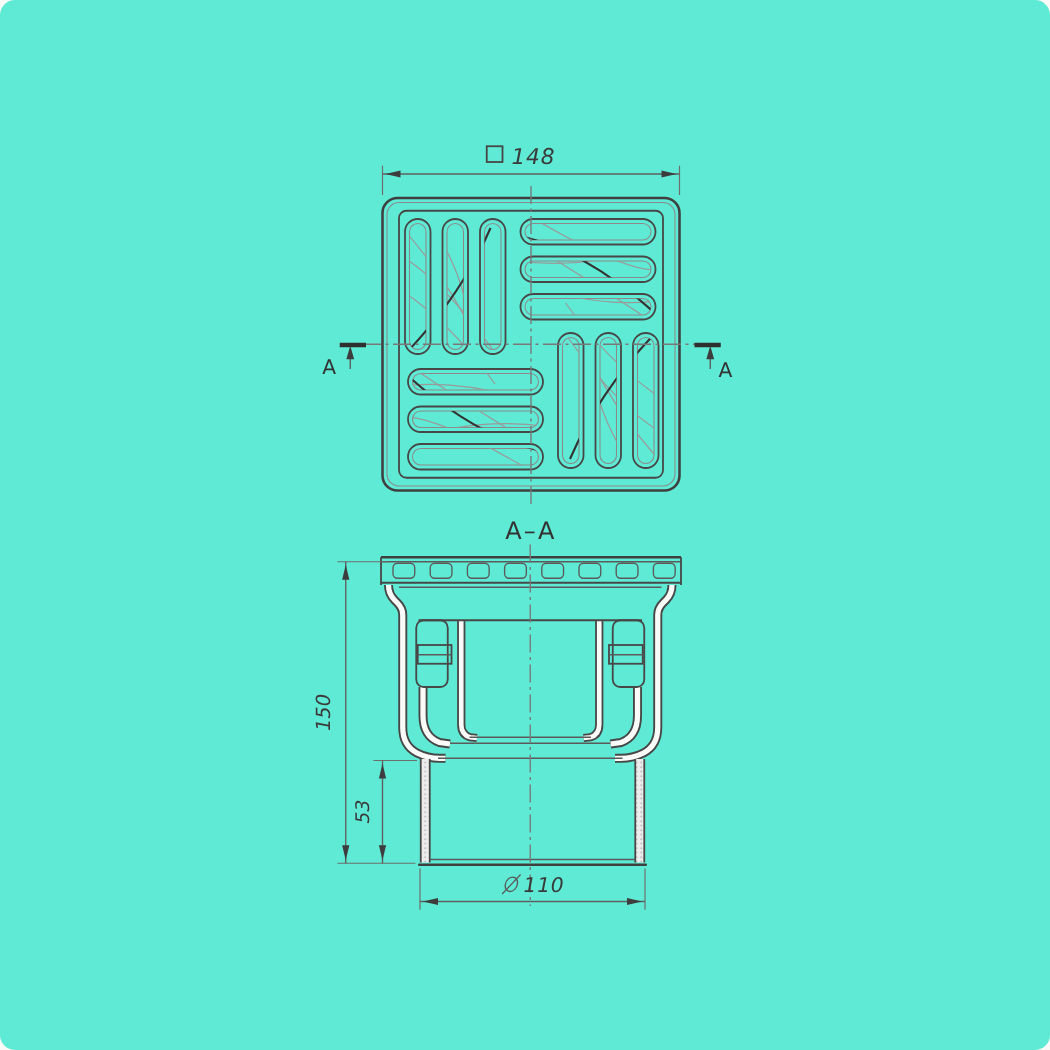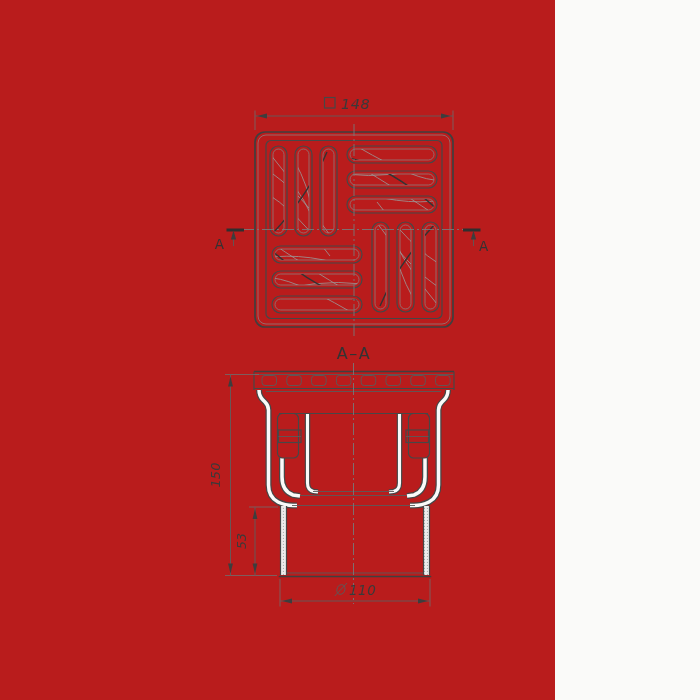--- a/index.html
+++ b/index.html
@@ -1,17 +1,17 @@
 <!DOCTYPE html>
 <html><head>
 <meta charset="utf-8">
 <style>
   html,body{margin:0;padding:0;background:#fafaf9;}
-  .stage{width:555px;height:700px;position:relative;background:#b91c1c;overflow:hidden;
-         font-family:"DejaVu Sans",sans-serif;}
+  .stage{width:700px;height:700px;position:relative;background:#5eead4;overflow:hidden;
+         font-family:"DejaVu Sans",sans-serif;border-radius:10px;}
   svg{display:block;}
   .thin   {stroke:#5a5a5a;stroke-width:0.9;fill:none;}
   .hair   {stroke:#8a8a8a;stroke-width:0.7;fill:none;}
   .med    {stroke:#474747;stroke-width:1.2;fill:none;}
   .bold   {stroke:#3f3f3f;stroke-width:1.7;fill:none;}
   .wall6  {stroke:#474747;stroke-width:6;fill:none;stroke-linecap:butt;}
   .wall6i {stroke:#fafaf9;stroke-width:3.5;fill:none;stroke-linecap:butt;}
   .wall55 {stroke:#474747;stroke-width:5.5;fill:none;stroke-linecap:butt;}
   .wall55i{stroke:#fafaf9;stroke-width:3.1;fill:none;stroke-linecap:butt;}
   .dimline{stroke:#5f5f5f;stroke-width:0.9;fill:none;}

